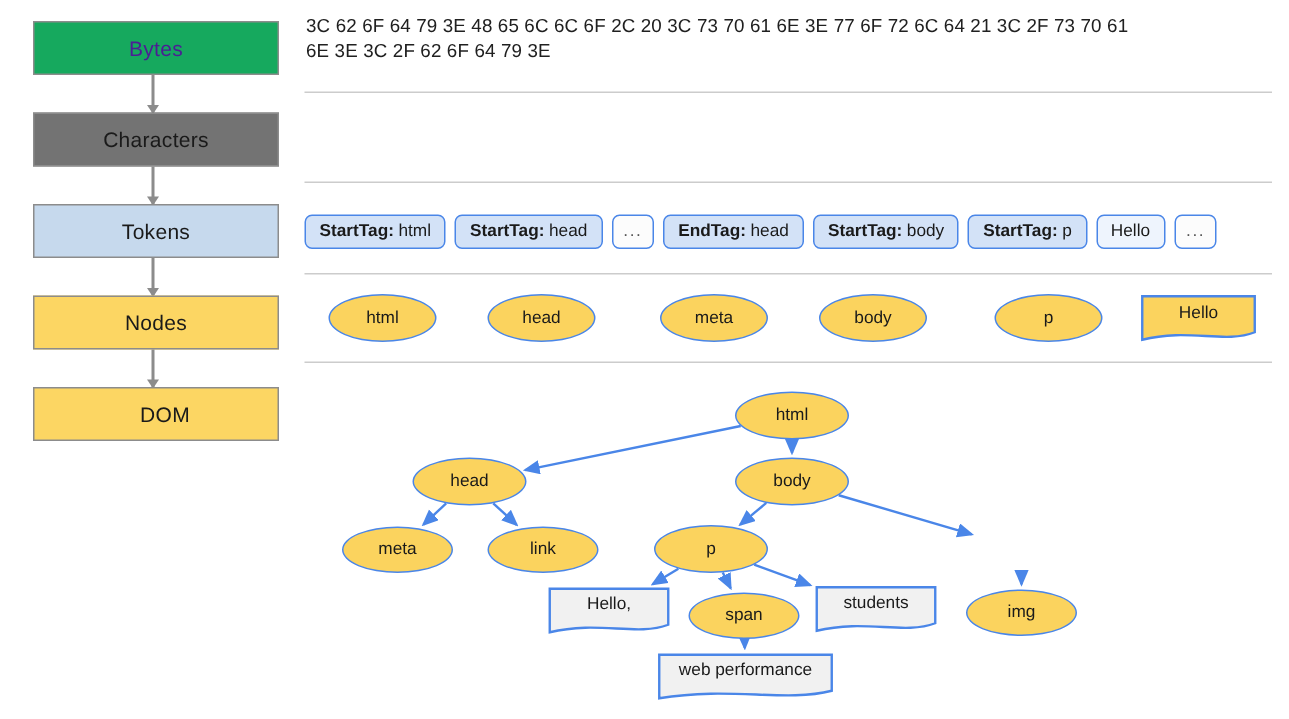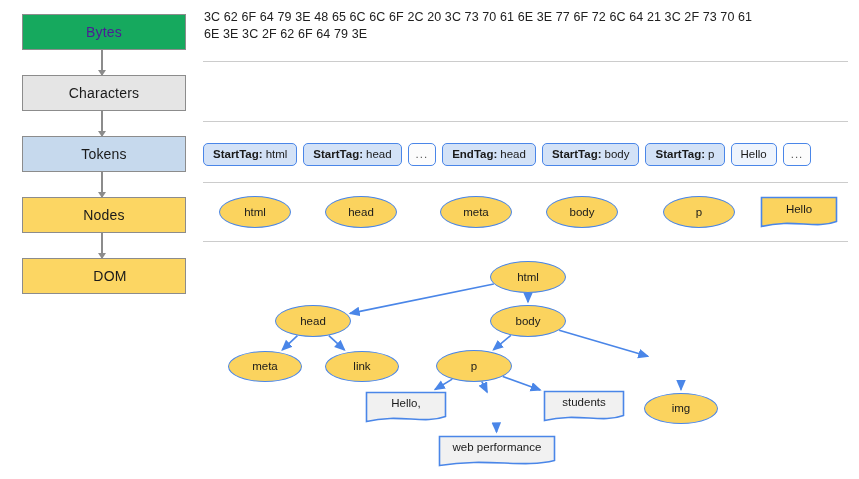--- a/index.html
+++ b/index.html
@@ -28,21 +28,21 @@
     height: 36px;
     border: 1px solid #8c8c8c;
     box-sizing: border-box;
     display: flex;
     align-items: center;
     justify-content: center;
     font-size: 14px;
     letter-spacing: .2px;
   }
   .pipe-bytes      { left: 22px; top: 14px;  background: #16a95e; color: #4c1d95; }
-  .pipe-characters { left: 22px; top: 75px;  background: #e5e5e5; color: #1a1a1a; }
+  .pipe-characters { left: 22px; top: 75px;  background: #737373; color: #1a1a1a; }
   .pipe-tokens     { left: 22px; top: 136px; background: #c6d9ed; color: #1a1a1a; }
   .pipe-nodes      { left: 22px; top: 197px; background: #fcd663; color: #1a1a1a; }
   .pipe-dom        { left: 22px; top: 258px; background: #fcd663; color: #1a1a1a; padding-left: 12px; }
 
   .pipe-arrow {
     position: absolute;
     left: 101px;
     width: 2px;
     height: 25px;
     background: #8c8c8c;
@@ -318,20 +318,23 @@
       </div>
       <div class="tnode ell" style="left: 436px; top: 102px; width: 76px; height: 32px;">
         <span>p</span>
       </div>
       <div class="tnode txt" style="left: 365px; top: 143px; width: 82px; height: 32px; position: absolute;">
         <svg width="82" height="32" viewBox="0 0 82 32" style="position: absolute; left: 0px; top: 0px;">
           <path d="M1.5,1.5 L80.5,1.5 L80.5,25.5 C59.04,33.5 34.44,22.5 1.5,30.5 Z" fill="#f1f1f1" stroke="#4a86e8" stroke-width="1.6"></path>
         </svg>
         <div class="note-label">Hello,</div>
       </div>
+      <div class="tnode ell" style="left: 459px; top: 146.5px; width: 74px; height: 31px;">
+        <span>span</span>
+      </div>
       <div class="tnode txt" style="left: 543px; top: 142px; width: 82px; height: 32px; position: absolute;">
         <svg width="82" height="32" viewBox="0 0 82 32" style="position: absolute; left: 0px; top: 0px;">
           <path d="M1.5,1.5 L80.5,1.5 L80.5,25.5 C59.04,33.5 34.44,22.5 1.5,30.5 Z" fill="#f1f1f1" stroke="#4a86e8" stroke-width="1.6"></path>
         </svg>
         <div class="note-label">students</div>
       </div>
       <div class="tnode ell" style="left: 644px; top: 144.5px; width: 74px; height: 31px;">
         <span>img</span>
       </div>
       <div class="tnode txt" style="left: 438px; top: 187px; width: 118px; height: 32px; position: absolute;">

